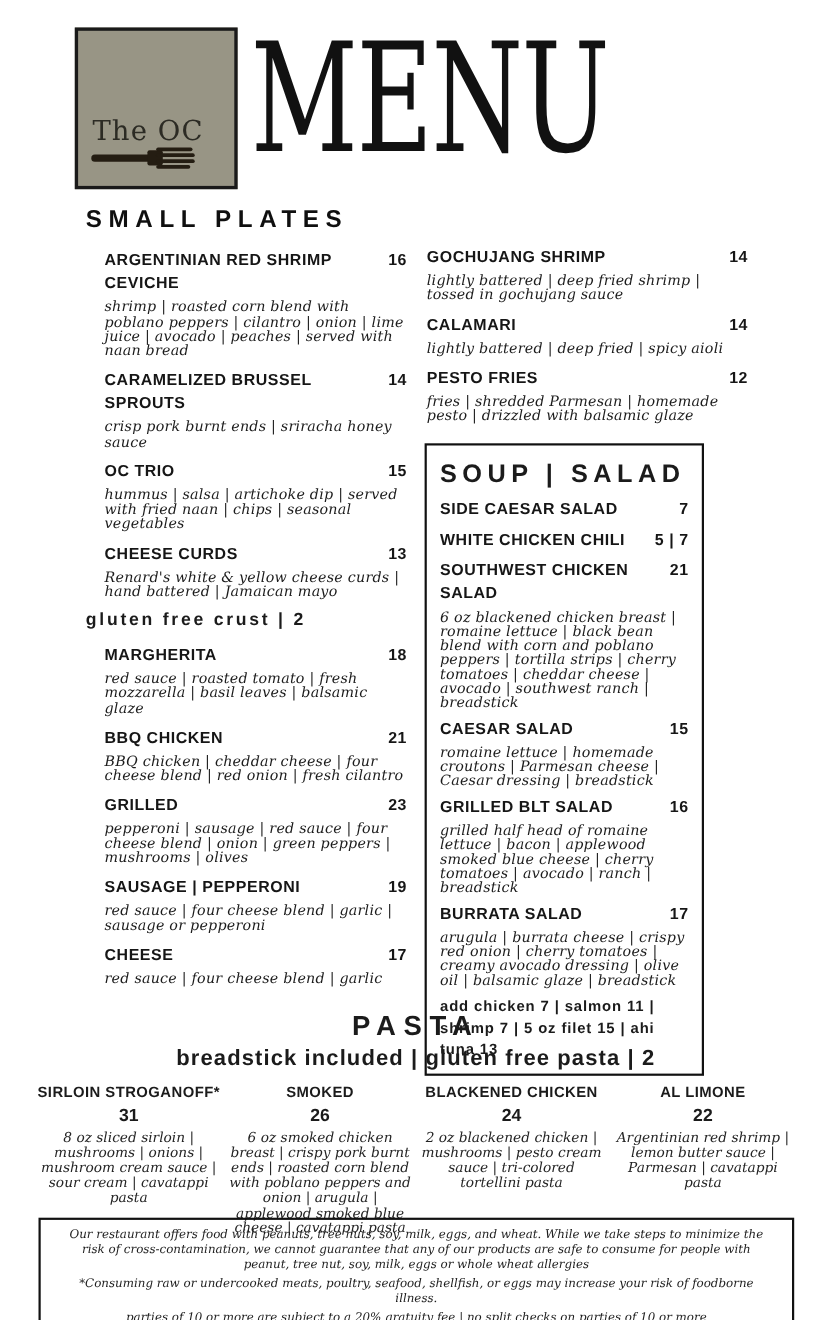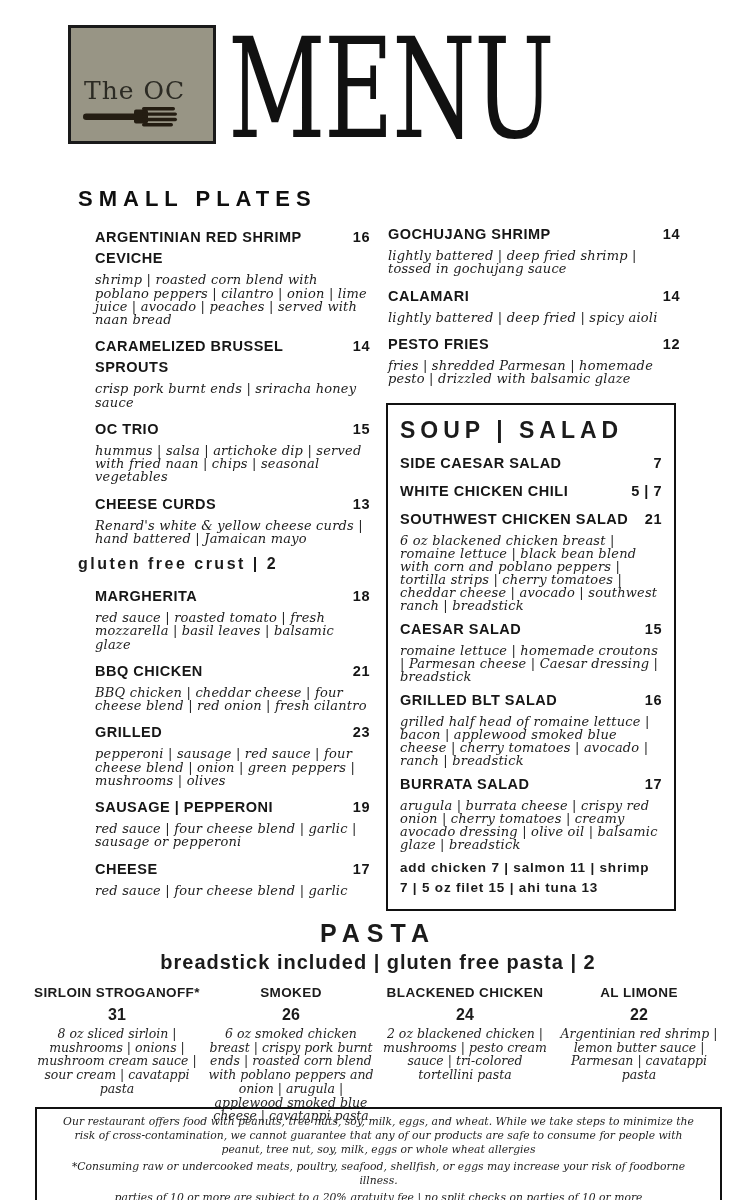--- a/index.html
+++ b/index.html
@@ -2,21 +2,21 @@
 <html><head>
 <meta charset="utf-8">
 <style>
   html,body { margin:0; padding:0; }
   body {
     width:756px; height:1200px; background:#ffffff; color:#1b1b1b;
     font-family:"Liberation Sans", sans-serif; position:relative; overflow:hidden;
   }
   
   .logo-box {
-    position:absolute; left:68px; top:25px; width:148px; height:119px;
+    position:absolute; left:68px; top:25px; width:148px; height:147px;
     background:#989585; border:3px solid #1a1a1a; box-sizing:border-box;
   }
   .logo-text {
     position:absolute; left:13px; bottom:36px;
     font-family:"DejaVu Serif", serif; font-size:25px; color:#2c2b24; letter-spacing:1px;
   }
   .logo-fork { position:absolute; left:11px; bottom:9px; }
   .menu-title {
     position:absolute; left:228px; top:21px;
     font-family:"DejaVu Serif", serif; font-weight:400; font-size:138px; line-height:1;
@@ -43,21 +43,21 @@
   }
   .item-name { max-width:232px; }
   .item-price { white-space:nowrap; padding-left:8px; }
   .item-desc {
     font-family:"DejaVu Serif", serif; font-style:italic; font-size:13px;
     line-height:1.02; letter-spacing:0.2px; margin-top:4px; color:#24242
 4;
   }
   
   .soup-box {
-    border:2px solid #111; box-sizing:border-box; width:290px; margin-left:-2px;
+    border:2px solid #111; box-sizing:border-box; width:254px; margin-left:-2px;
     margin-top:18px; padding:8px 12px 12px 12px;
   }
   .soup-heading {
     font-size:23px; font-weight:bold; letter-spacing:5px; margin:4px 0 8px 0; line-height:1.2;
   }
   .soup-box .item-desc { font-size:13px; line-height:1.0; }
   .soup-addons {
     font-weight:bold; font-size:13.5px; letter-spacing:0.8px; line-height:1.45; margin-top:6px;
   }
   

